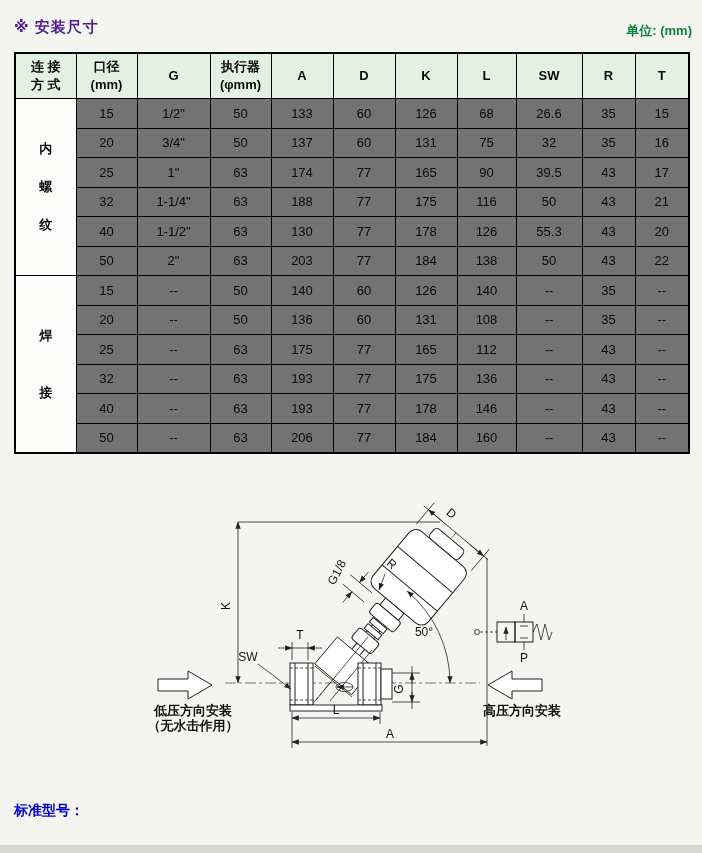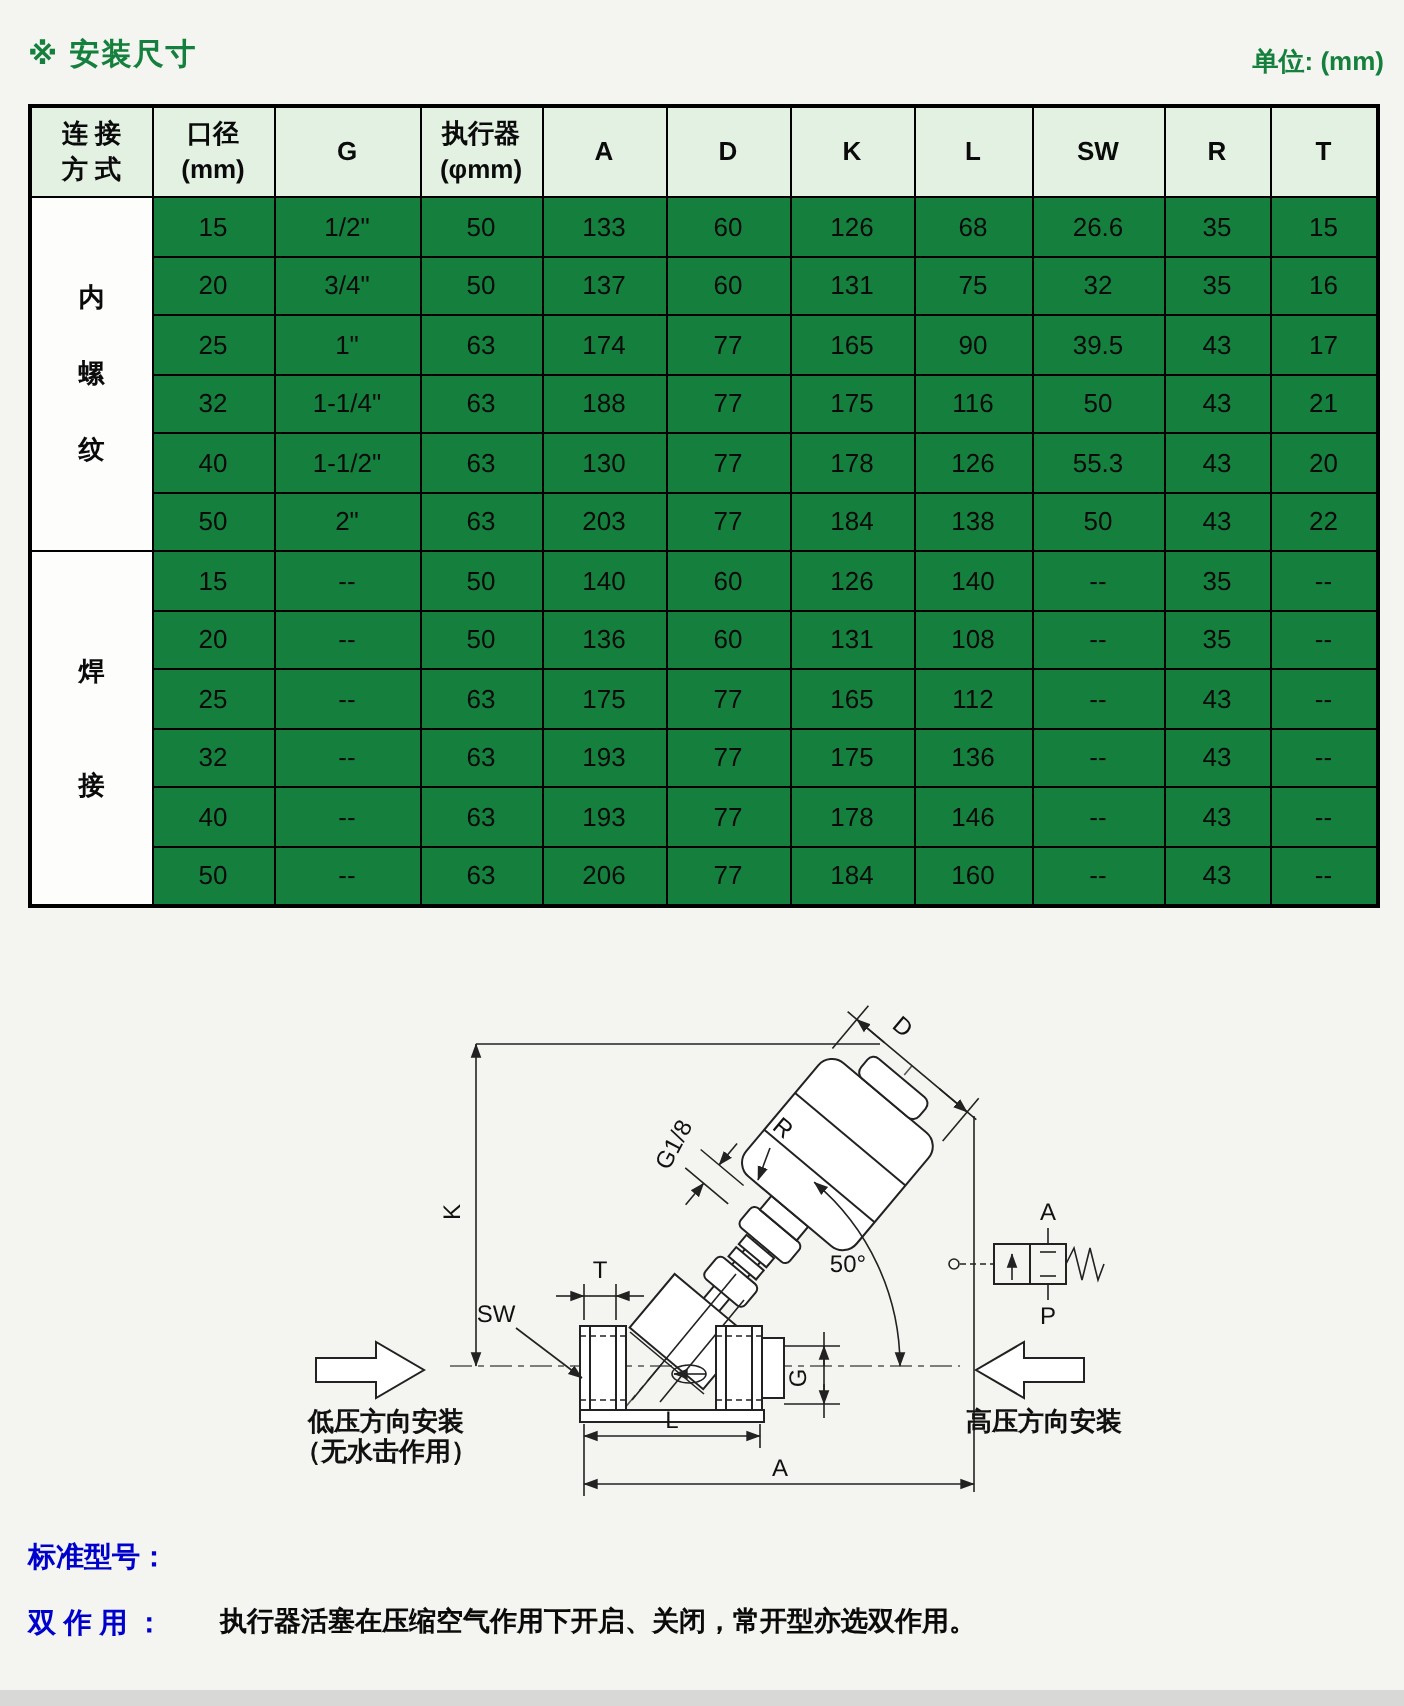--- a/index.html
+++ b/index.html
@@ -4,30 +4,30 @@
 <style>
   html,body{margin:0;padding:0;}
   body{
     width:702px;height:853px;position:relative;
     background:#f4f4f1;
     font-family:"Liberation Sans","DejaVu Sans",sans-serif;
     color:#111;overflow:hidden;
   }
   .title{
     position:absolute;left:14px;top:18px;
-    font-size:15px;font-weight:bold;color:#15803d;letter-spacing:1px;
+    font-size:15px;font-weight:bold;color:#4c1d95;letter-spacing:1px;
   }
   .unit{
     position:absolute;right:10px;top:22px;
     font-size:13px;font-weight:bold;color:#15803d;
   }
   table.dims{
     position:absolute;left:14px;top:52px;width:674px;
     border-collapse:collapse;table-layout:fixed;
-    background:#15803d;border:2px solid #000;
+    background:#737373;border:2px solid #000;
   }
   table.dims th,table.dims td{
     border:1px solid #000;text-align:center;vertical-align:middle;
     padding:0;font-size:13px;color:#0b0b0b;
   }
   table.dims thead th{
     background:#e3f1e3;height:44px;font-weight:bold;
     white-space:pre-line;line-height:1.35;font-size:13px;
   }
   table.dims tbody tr{height:29.5px;}
@@ -43,21 +43,21 @@
   .thin{stroke:#222;stroke-width:0.8;fill:none;}
   .cl{stroke:#555;stroke-width:0.8;fill:none;stroke-dasharray:11 3 3 3;}
   .dash{stroke:#222;stroke-width:0.8;fill:none;stroke-dasharray:3 2;}
   text.lbl{font-family:"Liberation Sans",sans-serif;font-size:12px;fill:#111;}
   text.cap{font-family:"Liberation Sans",sans-serif;font-size:13px;font-weight:bold;fill:#111;}
   marker path{fill:#222;}
   .notes{position:absolute;left:14px;top:768px;width:676px;}
   .note{display:flex;align-items:flex-start;margin-bottom:13px;}
   .nlabel{
     width:96px;flex:0 0 96px;color:#0000cc;font-weight:bold;
-    font-size:14px;line-height:20px;white-space:pre-line;
+    font-size:14px;line-height:20px;white-space:pre-line;margin-top:32px;
   }
   .ntext{
     font-size:13.5px;font-weight:bold;line-height:20px;
     white-space:pre-line;color:#0b0b0b;
   }
   .bottom-bar{position:absolute;left:0;top:845px;width:702px;height:8px;background:#d8d8d6;}
 </style>
 </head>
 <body>
 
@@ -363,17 +363,16 @@
     <circle class="thin" cx="337" cy="162" r="2.5"></circle>
   </g>
 </svg>
 
 <div class="notes">
   <div class="note">
     <div class="nlabel">标准型号：</div>
   </div>
   <div class="note">
     <div class="nlabel">双 作 用 ：</div>
-    <div class="ntext">执行器活塞在压缩空气作用下开启、关闭，常开型亦选双作用。</div>
   </div>
 </div>
 
 <div class="bottom-bar"></div>
 
 </body></html>

